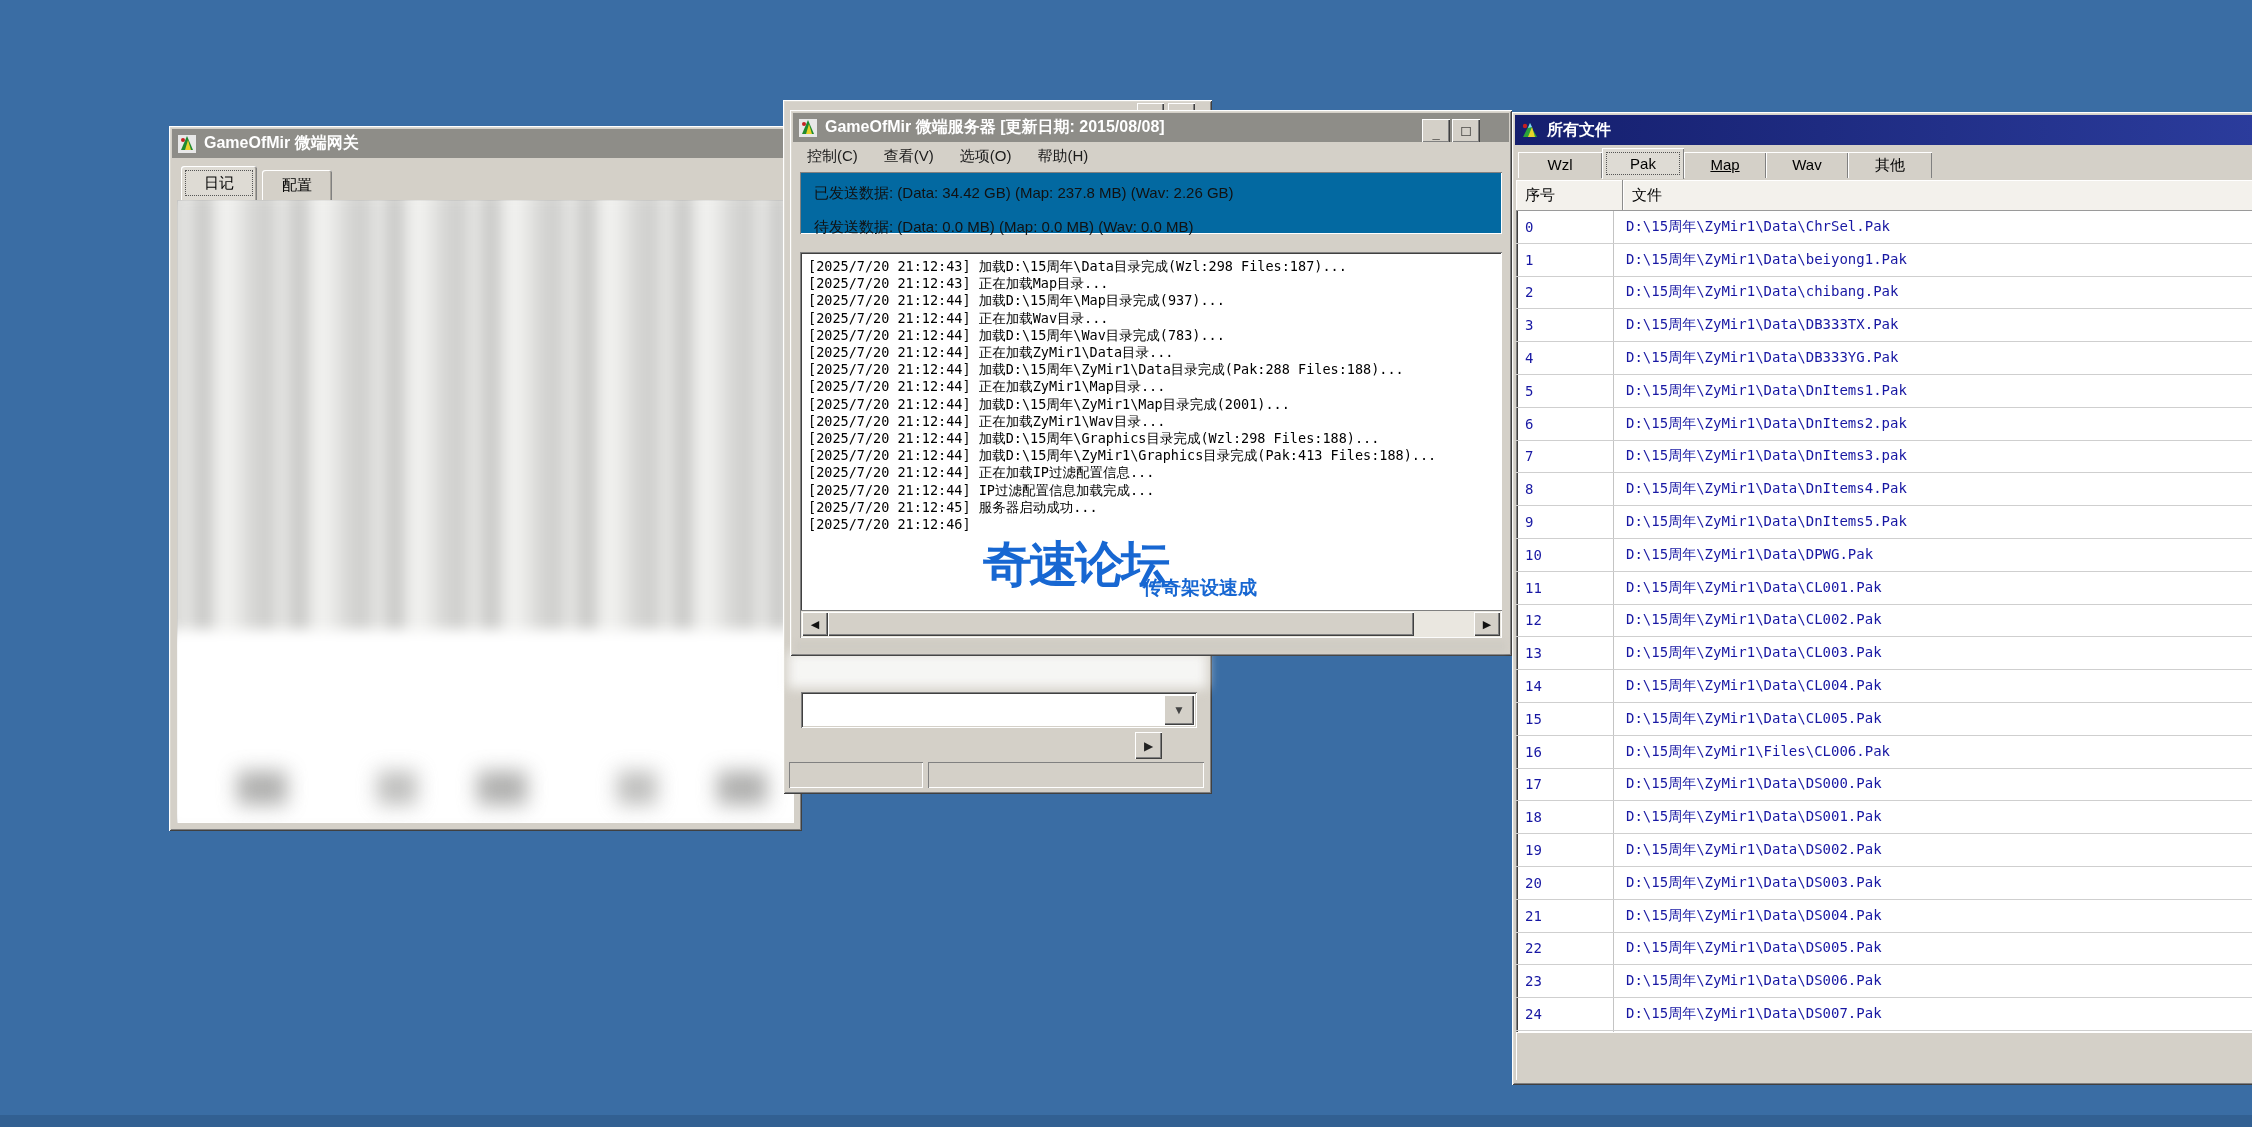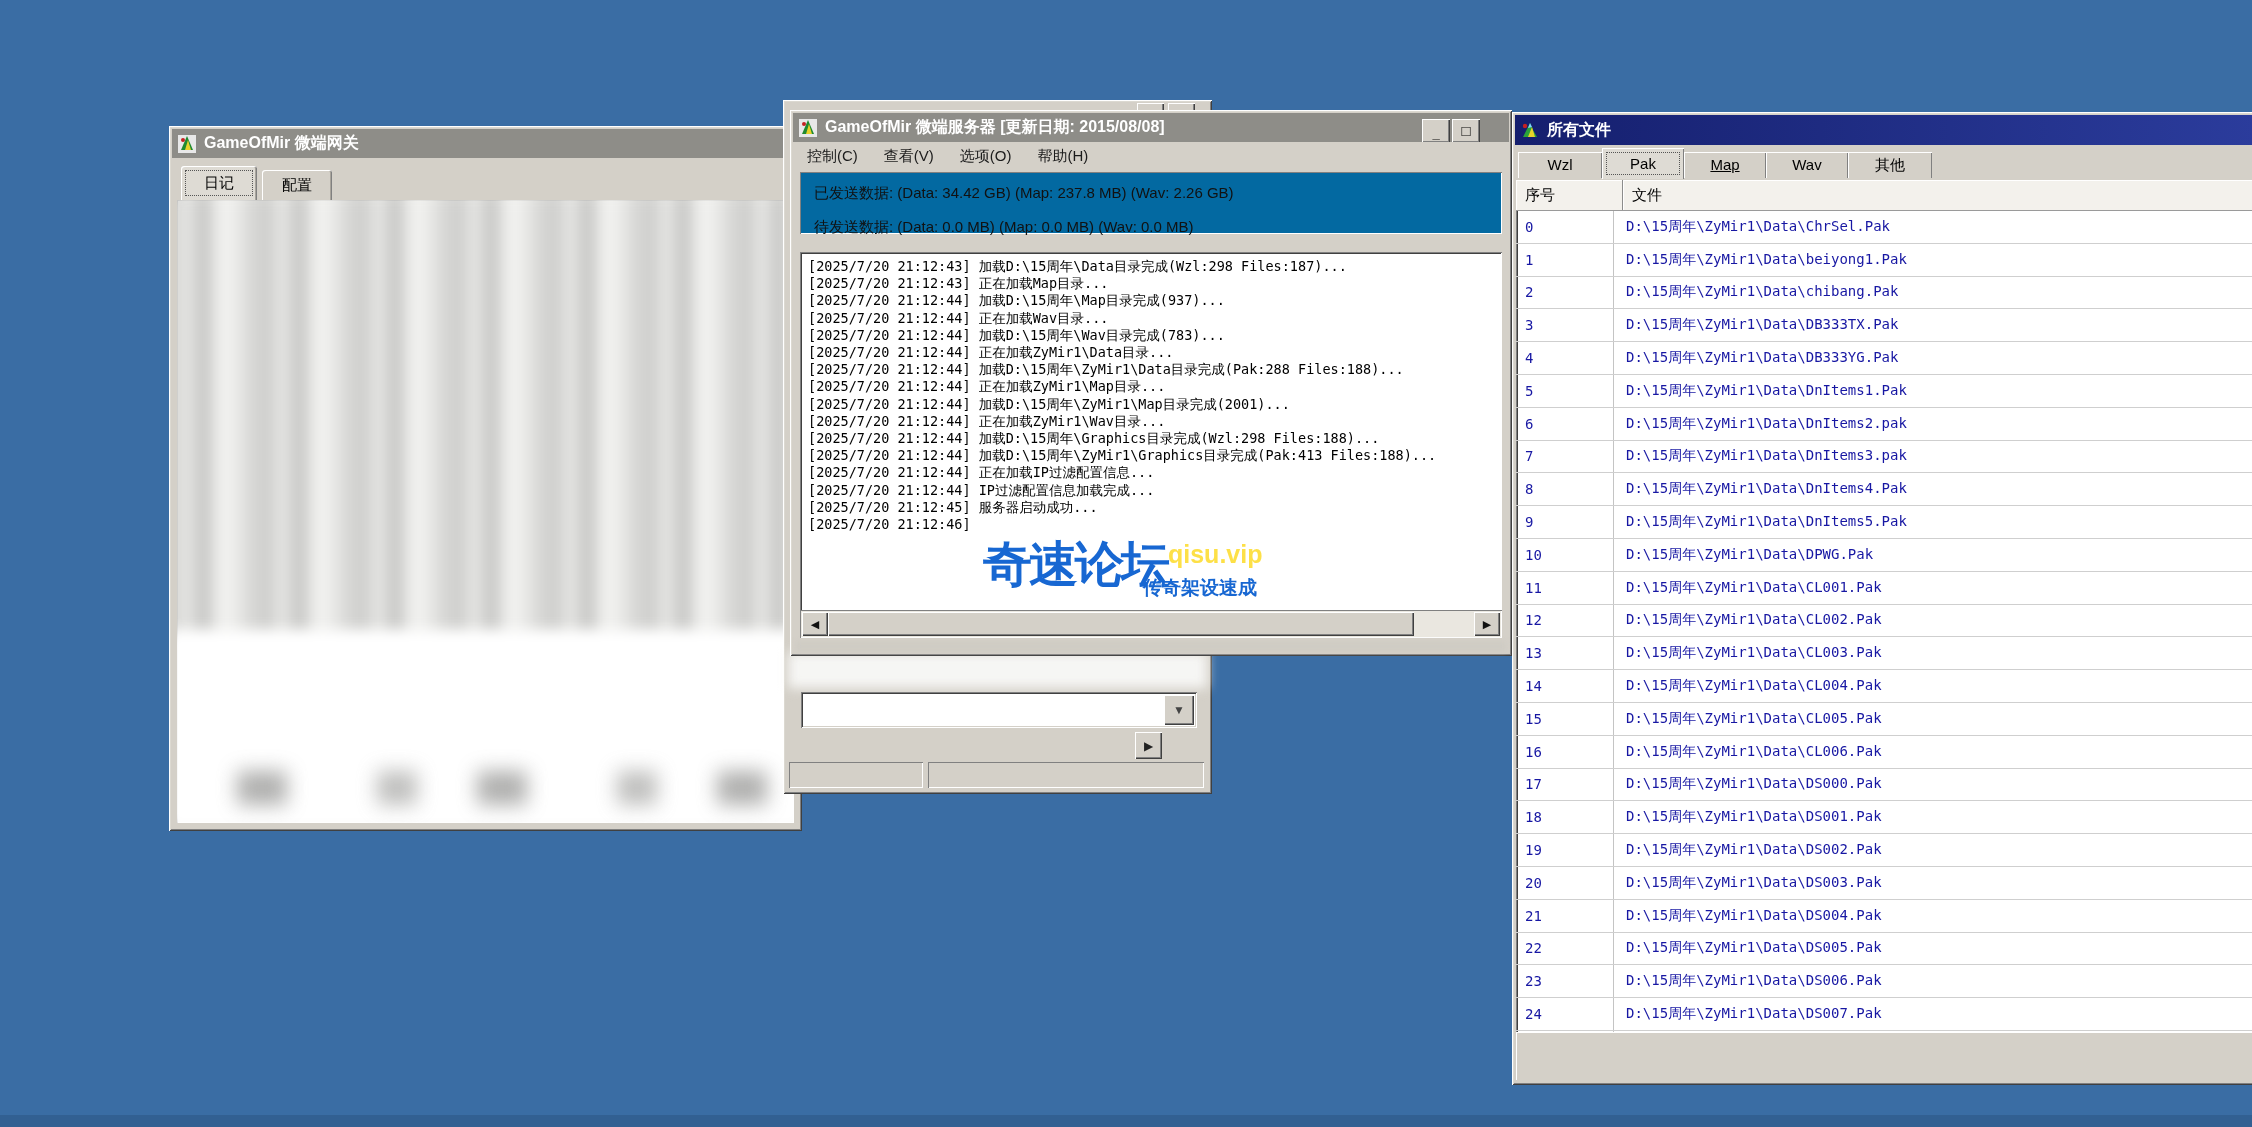--- a/index.html
+++ b/index.html
@@ -70,21 +70,21 @@
   .srv-strip{position:absolute;left:6px;right:6px;top:531px;height:11px;background:#cfccc4;filter:blur(2px);}
   .tb-btns{position:absolute;right:29px;top:6px;display:flex;gap:2px;}
   .tb-btn{width:28px;height:24px;font-size:13px;color:#000;display:flex;align-items:flex-end;justify-content:center;
           font-weight:bold;line-height:10px;padding-bottom:4px;box-sizing:border-box;}
   .tb-btn.max{align-items:center;padding-bottom:0;font-size:15px;}
 
   
   #watermark{position:absolute;left:983px;top:536px;width:310px;height:72px;z-index:40;pointer-events:none;}
   .wm-main{position:absolute;left:0;top:-4px;font-size:49px;font-weight:bold;letter-spacing:-3px;color:#1767d2;
            text-shadow:1px 1px 0 #fff,-1px -1px 0 #fff,1px -1px 0 #fff,-1px 1px 0 #fff;}
-  .wm-site{position:absolute;left:185px;top:4px;font-size:25px;font-weight:bold;color:#fde047;}
+  .wm-site{position:absolute;left:185px;top:4px;font-size:20px;font-weight:bold;color:#ffffff;}
   .wm-tag{position:absolute;left:160px;top:39px;font-size:19px;font-weight:bold;color:#1767d2;
           text-shadow:1px 1px 0 #fff;}
 
   
   #win-files{left:1512px;top:112px;width:746px;height:973px;z-index:50;}
   #win-files .tbar{height:30px;}
   .ftab{position:absolute;background:#d4d0c8;text-align:center;font-size:15px;color:#000;
         box-shadow:inset 1px 1px 0 #ffffff,inset -1px 0 0 #808080;}
   .flist{position:absolute;left:4px;right:0;top:68px;height:852px;background:#fff;overflow:hidden;
          box-shadow:inset 1px 1px 0 #808080,inset 2px 2px 0 #404040;}
@@ -286,21 +286,21 @@
           <div class="frow">
             <div class="c-idx">14</div>
             <div class="c-file">D:\15周年\ZyMir1\Data\CL004.Pak</div>
           </div>
           <div class="frow">
             <div class="c-idx">15</div>
             <div class="c-file">D:\15周年\ZyMir1\Data\CL005.Pak</div>
           </div>
           <div class="frow">
             <div class="c-idx">16</div>
-            <div class="c-file">D:\15周年\ZyMir1\Data\CL006.Pak</div>
+            <div class="c-file">D:\15周年\ZyMir1\Files\CL006.Pak</div>
           </div>
           <div class="frow">
             <div class="c-idx">17</div>
             <div class="c-file">D:\15周年\ZyMir1\Data\DS000.Pak</div>
           </div>
           <div class="frow">
             <div class="c-idx">18</div>
             <div class="c-file">D:\15周年\ZyMir1\Data\DS001.Pak</div>
           </div>
           <div class="frow">

